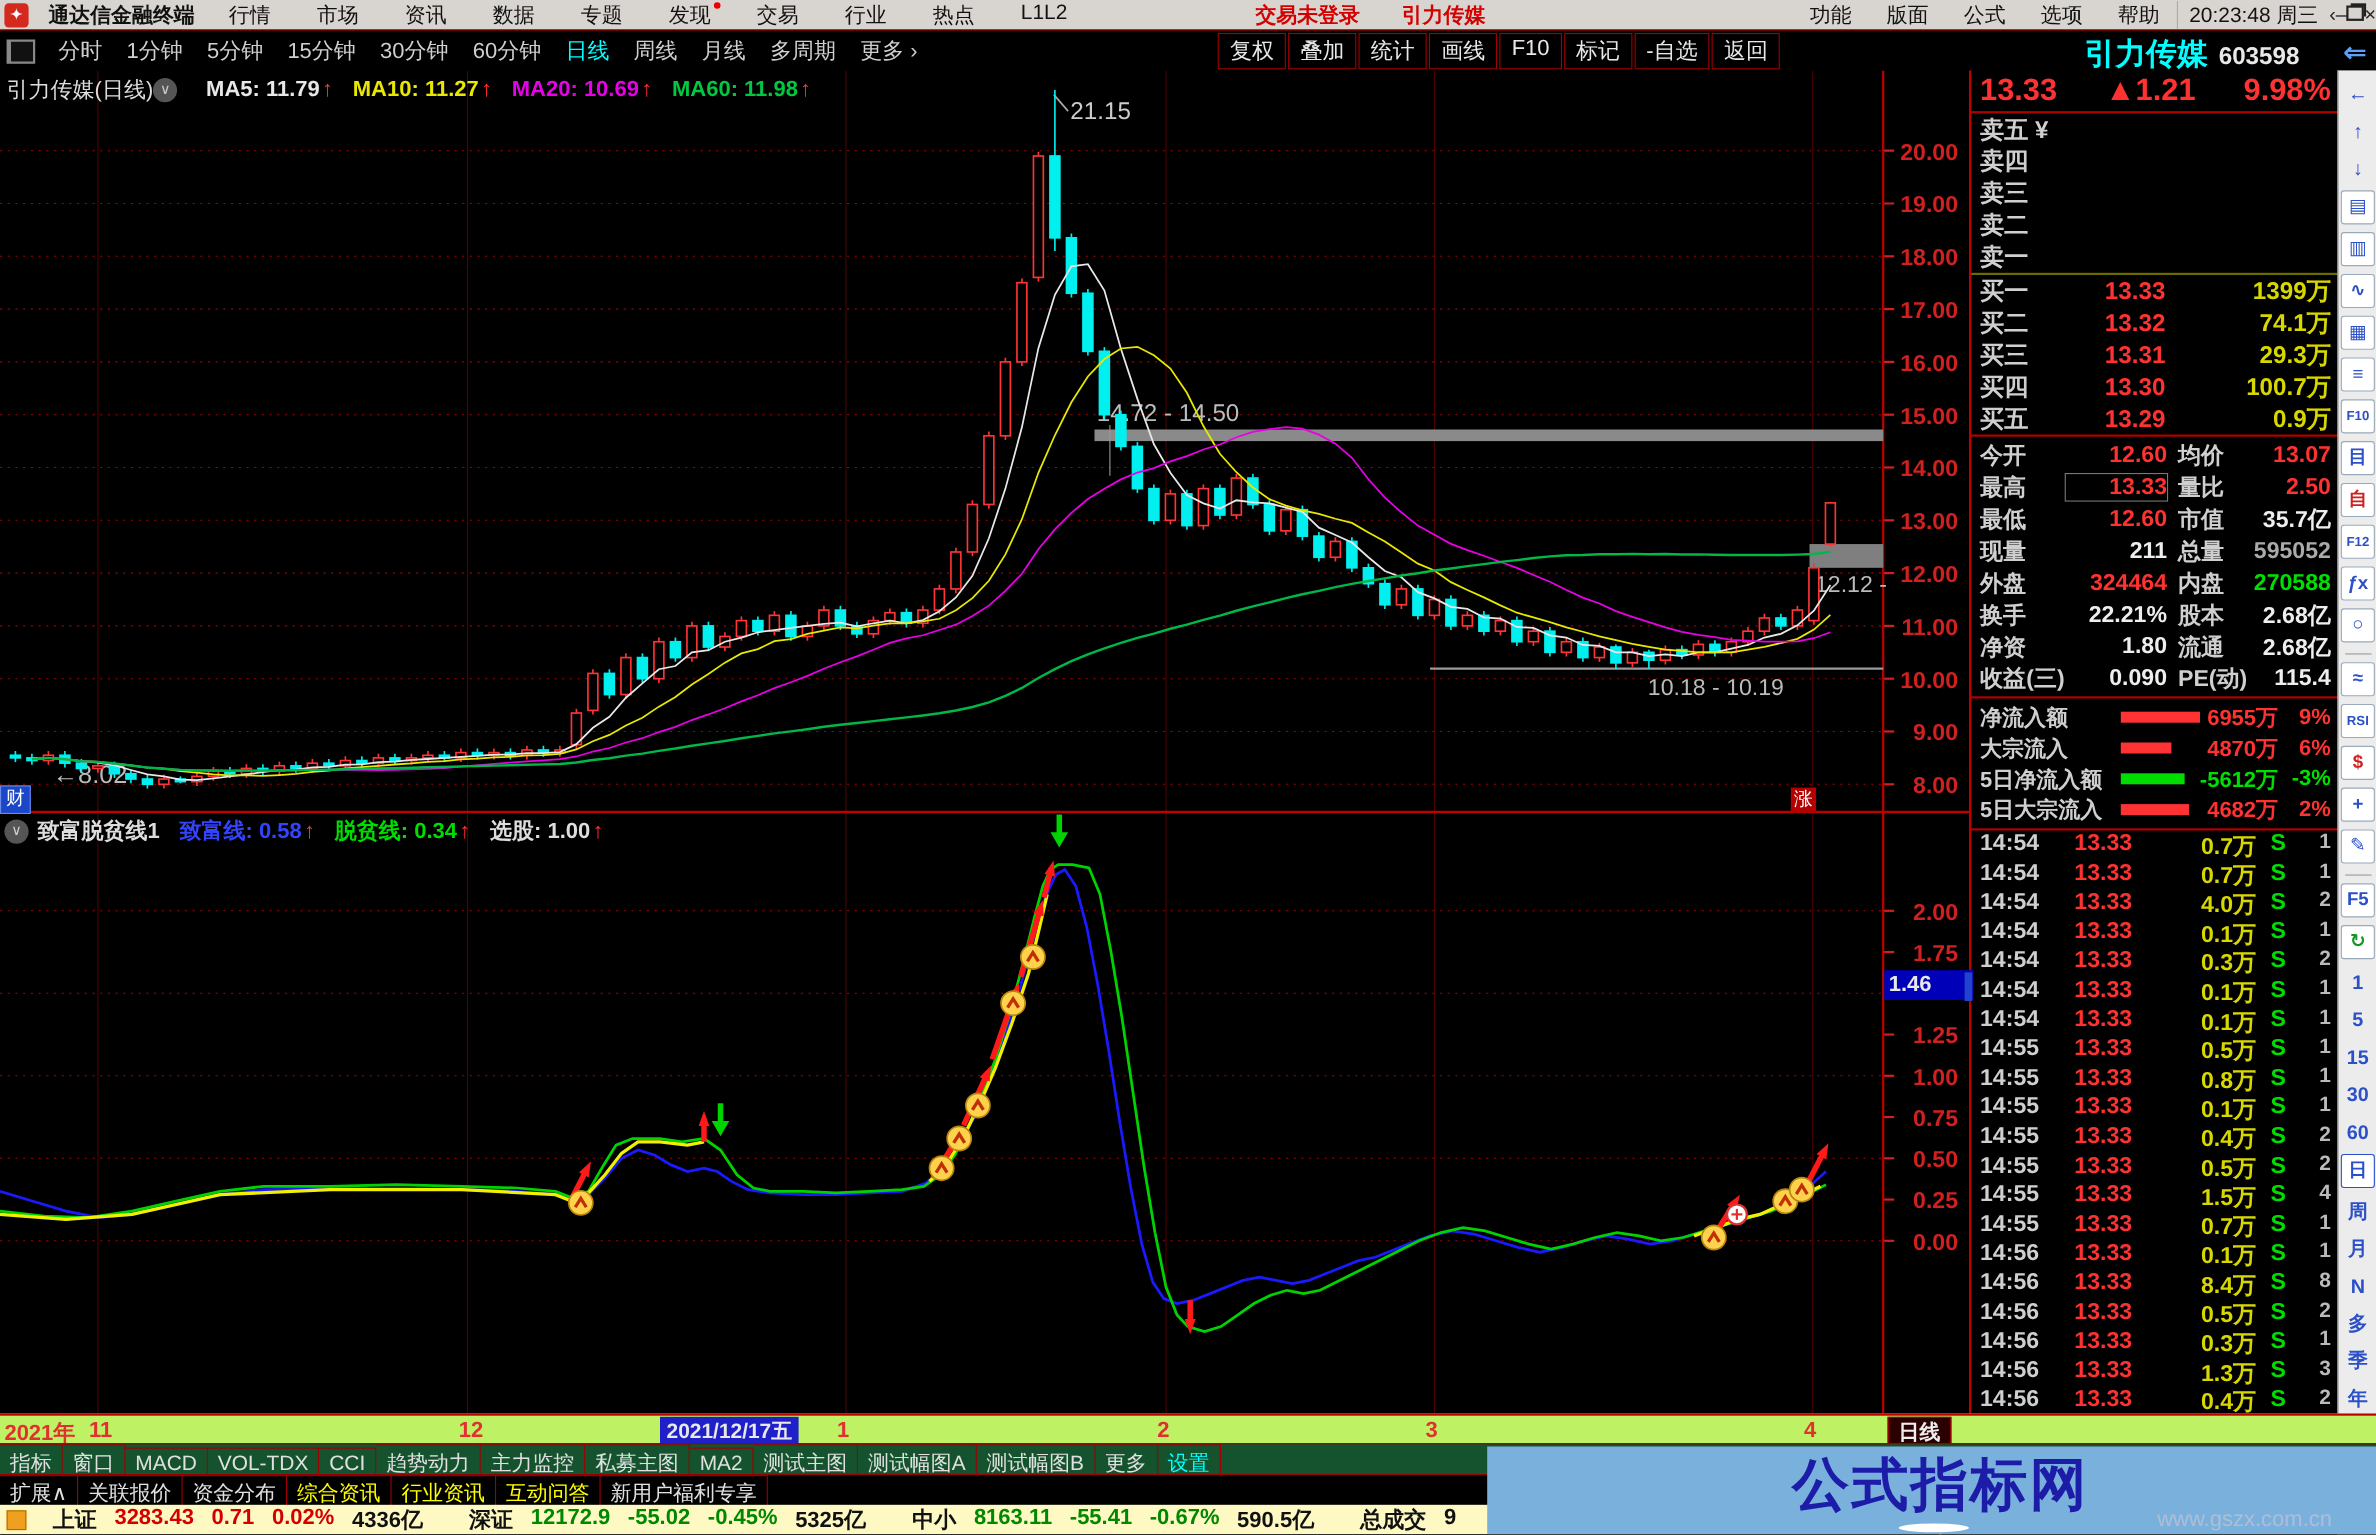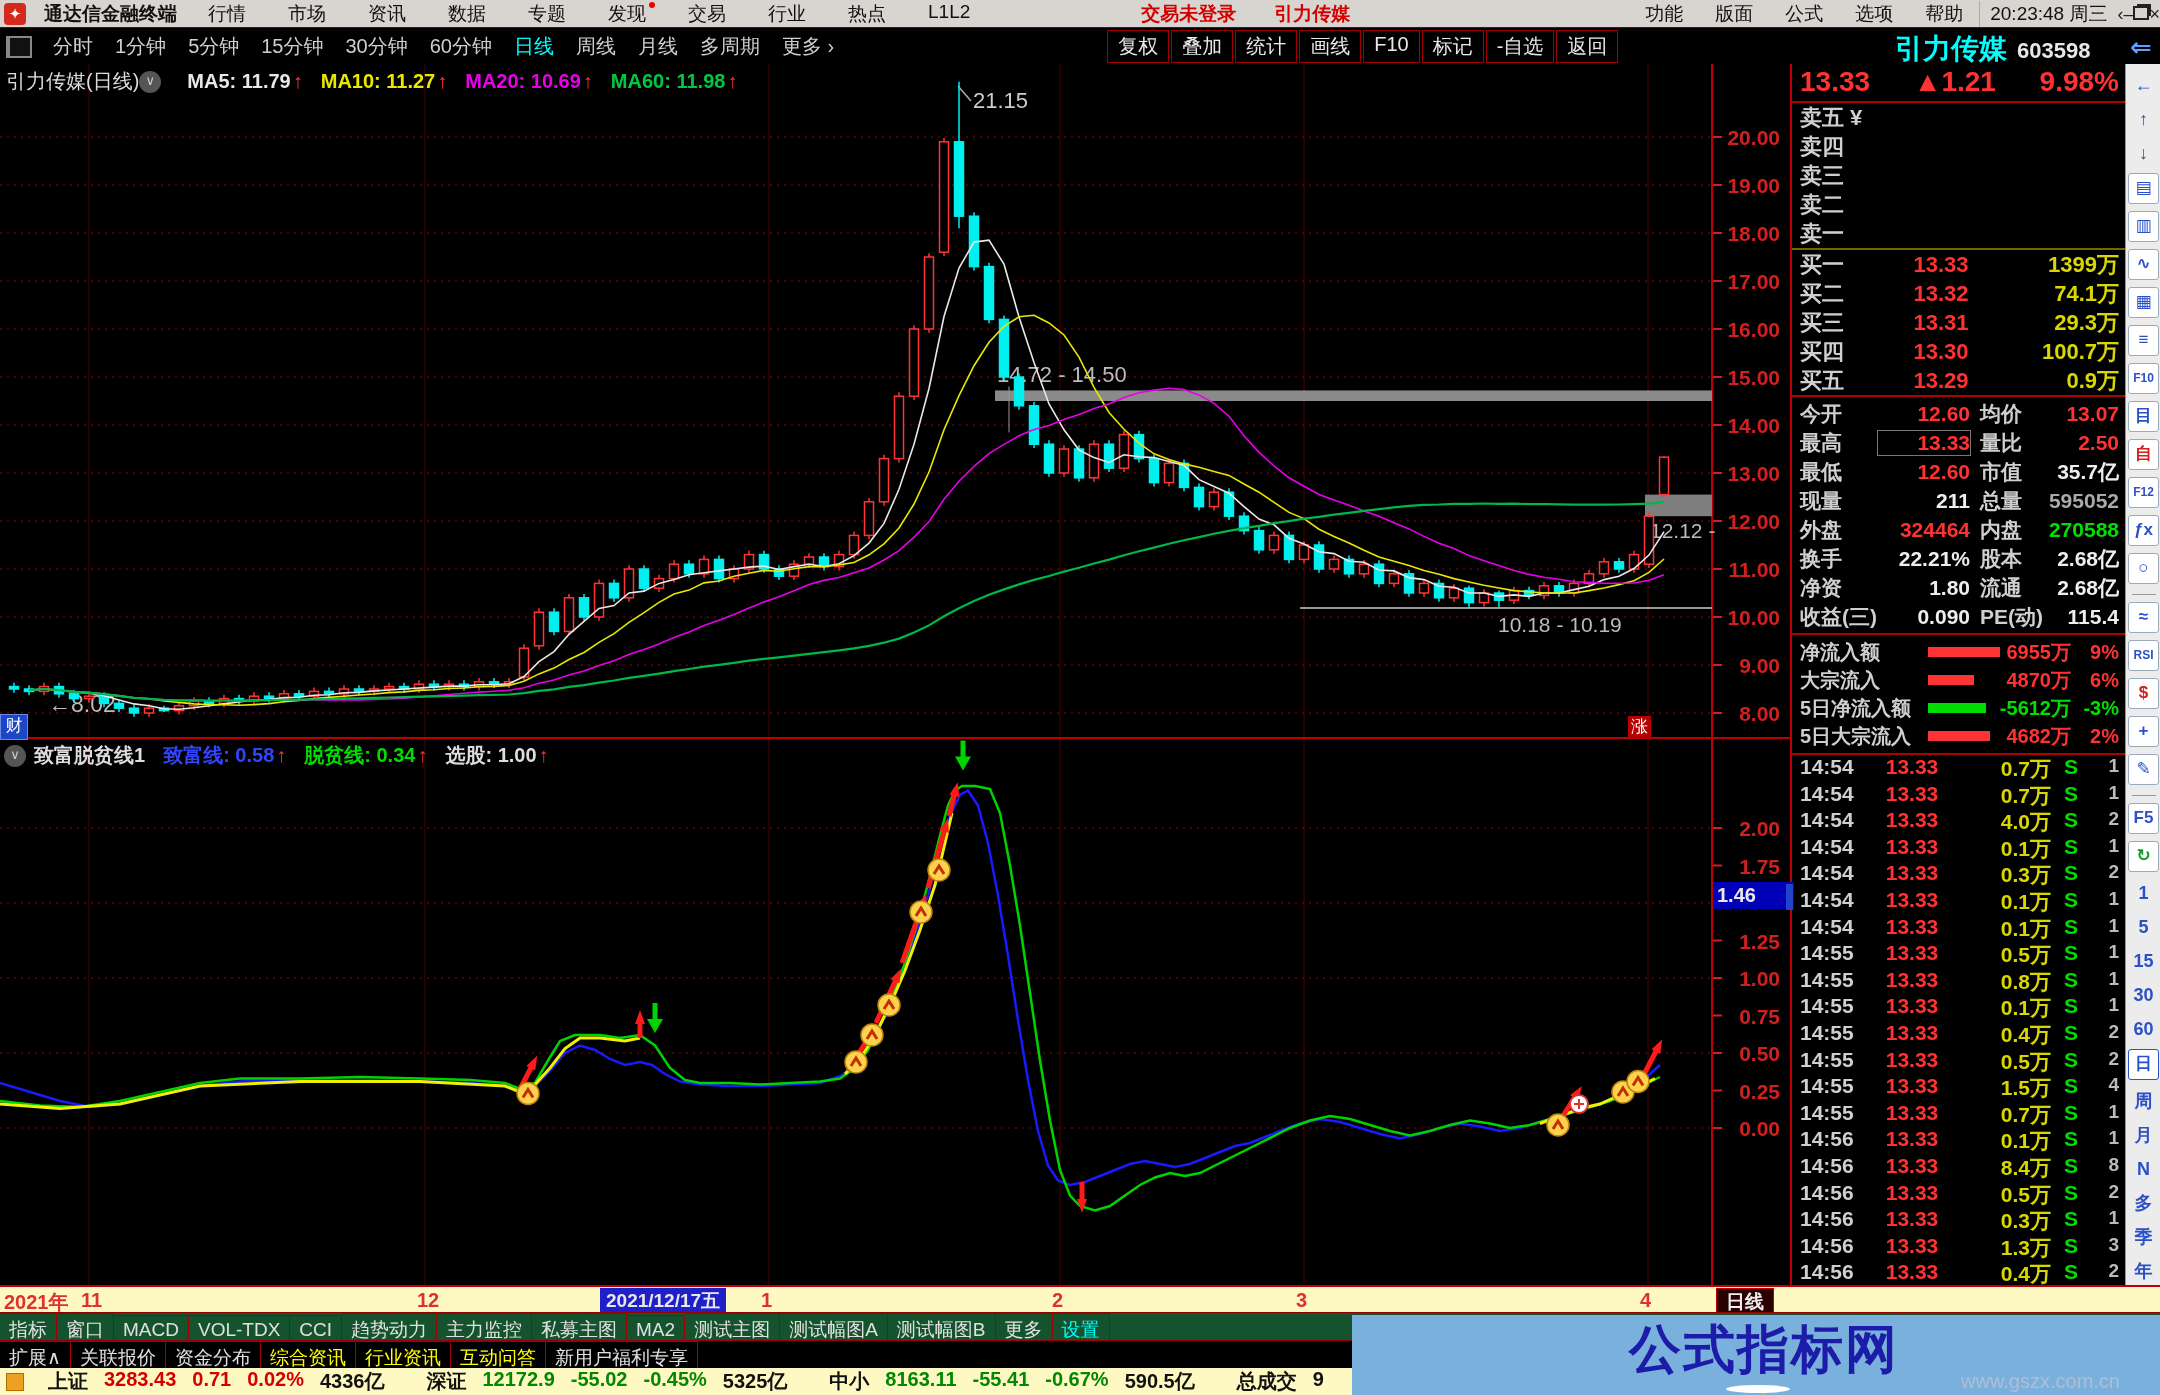--- a/index.html
+++ b/index.html
@@ -79,21 +79,21 @@
   .trow .tn{width:28px;text-align:right;color:#bbb;font-size:19px;}
   
   #strip{position:absolute;left:2125px;top:64px;width:35px;height:1331px;background:#ececec;
          border-left:1px solid #999;display:flex;flex-direction:column;align-items:center;}
   .strip-item{width:29px;height:29px;margin-top:7px;text-align:center;line-height:28px;
               color:#2b50c8;font-size:17px;font-weight:bold;border:1px solid #9ab;border-radius:3px;background:#fff;}
   .strip-txt{border:none;background:none;font-size:18px;height:24px;margin-top:10px;line-height:22px;}
   .strip-sel{background:#fff;border:1px solid #2b50c8;}
   .strip-div{width:24px;height:1px;background:#999;margin-top:10px;border:none;}
   
-  #taxis{position:absolute;left:0;top:1285px;width:2160px;height:27px;background:#fef9c3;
+  #taxis{position:absolute;left:0;top:1285px;width:2160px;height:27px;background:#bef264;
          border-top:2px solid #c00000;font-size:20px;color:#e03030;font-weight:bold;}
   .tx-lab{position:absolute;top:2px;}
   #tx-cursor{position:absolute;top:1px;background:#2020c8;color:#e8e8e8;padding:0 6px;font-size:19px;}
   #tx-period{position:absolute;top:1px;left:1716px;width:56px;text-align:center;color:#eee;
              border:1px solid #c00000;background:#2a0000;font-size:19px;}
   #tabs1{position:absolute;left:0;top:1312px;width:2160px;height:28px;background:#14532d;border-top:1px solid #900;}
   #tabs2{position:absolute;left:0;top:1340px;width:2160px;height:28px;background:#000;border-top:1px solid #900;}
   .tab{display:inline-block;color:#e0e0e0;font-size:19px;padding:3px 9px 0 9px;height:25px;
        border-right:1px solid #a00000;border-top:1px solid #a00000;}
   .tab.cyan{color:#00ffff;} .tab.yellow{color:#ffff00;}

